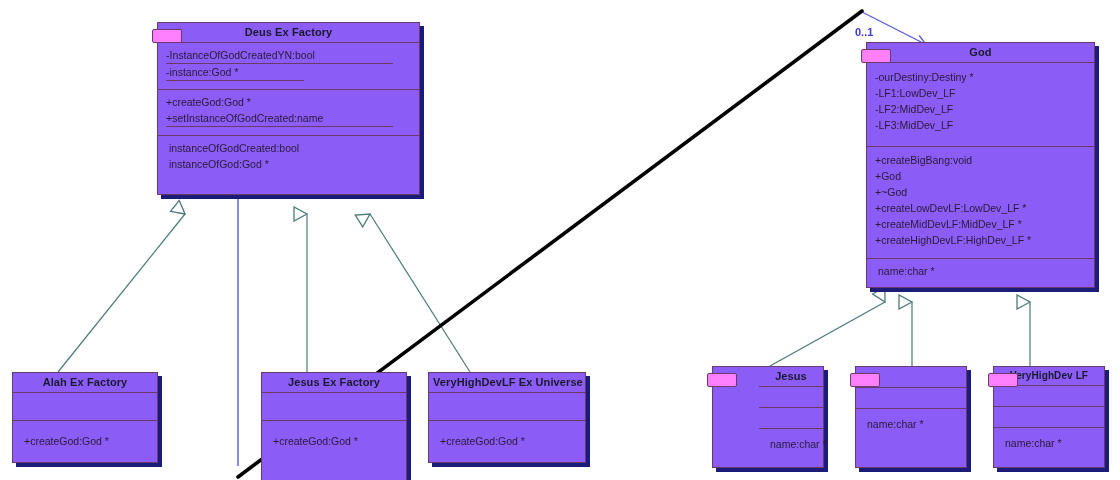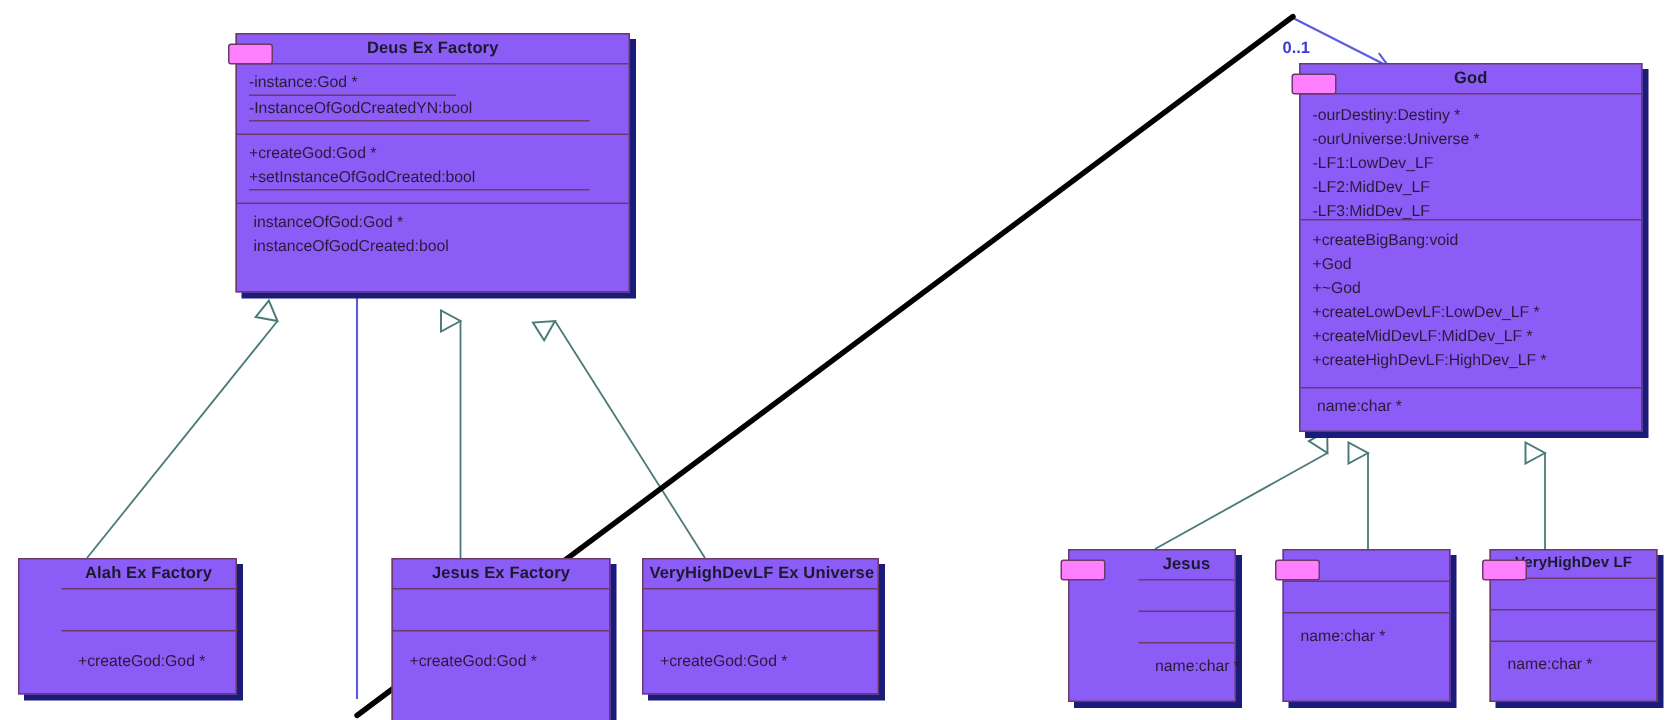--- a/index.html
+++ b/index.html
@@ -131,57 +131,56 @@
 
     <g stroke="#000000" stroke-width="3.6" fill="none" stroke-linecap="round">
       <path d="M238,477 L862,11"></path>
     </g>
   </svg>
 
   <div class="uml-class" style="left:157px; top:22px; width:263px; height:173px;">
     <div class="uml-tab"></div>
     <div class="cls-title">Deus Ex Factory</div>
     <div class="cls-comp" style="height:47px;">
+      <span class="member">-InstanceOfGodCreatedYN:bool</span>
       <span class="member" style="min-width:56%;">-instance:God *</span>
-      <span class="member">-InstanceOfGodCreatedYN:bool</span>
     </div>
     <div class="cls-comp" style="height:46px;">
       <span class="member last-noline">+createGod:God *</span>
-      <span class="member">+setInstanceOfGodCreated:bool</span>
+      <span class="member">+setInstanceOfGodCreated:name</span>
     </div>
     <div class="cls-comp">
+      <span class="member plain">instanceOfGodCreated:bool</span>
       <span class="member plain">instanceOfGod:God *</span>
-      <span class="member plain">instanceOfGodCreated:bool</span>
     </div>
   </div>
 
   <div class="uml-class" style="left:866px; top:42px; width:229px; height:246px;">
     <div class="uml-tab"></div>
     <div class="cls-title">God</div>
     <div class="cls-comp" style="height:84px; padding-top:6px;">
       <span class="member last-noline">-ourDestiny:Destiny *</span>
-      <span class="member last-noline">-ourUniverse:Universe *</span>
       <span class="member last-noline">-LF1:LowDev_LF</span>
       <span class="member last-noline">-LF2:MidDev_LF</span>
       <span class="member last-noline">-LF3:MidDev_LF</span>
     </div>
     <div class="cls-comp" style="height:112px; padding-top:5px;">
       <span class="member last-noline">+createBigBang:void</span>
       <span class="member last-noline">+God</span>
       <span class="member last-noline">+~God</span>
       <span class="member last-noline">+createLowDevLF:LowDev_LF *</span>
       <span class="member last-noline">+createMidDevLF:MidDev_LF *</span>
       <span class="member last-noline">+createHighDevLF:HighDev_LF *</span>
     </div>
     <div class="cls-comp">
       <span class="member plain">name:char *</span>
     </div>
   </div>
 
-  <div class="uml-class" style="left:12px; top:372px; width:146px; height:91px;padding-left:28px;">
+  <div class="uml-class" style="left:12px; top:372px; width:146px; height:91px;">
     <div class="cls-title">Alah Ex Factory</div>
     <div class="cls-comp empty" style="height:28px;"></div>
     <div class="cls-comp" style="padding-top:12px;">
       <span class="member plain">+createGod:God *</span>
     </div>
   </div>
 
   <div class="uml-class" style="left:261px; top:372px; width:146px; height:110px;">
     <div class="cls-title">Jesus Ex Factory</div>
     <div class="cls-comp empty" style="height:28px;"></div>

